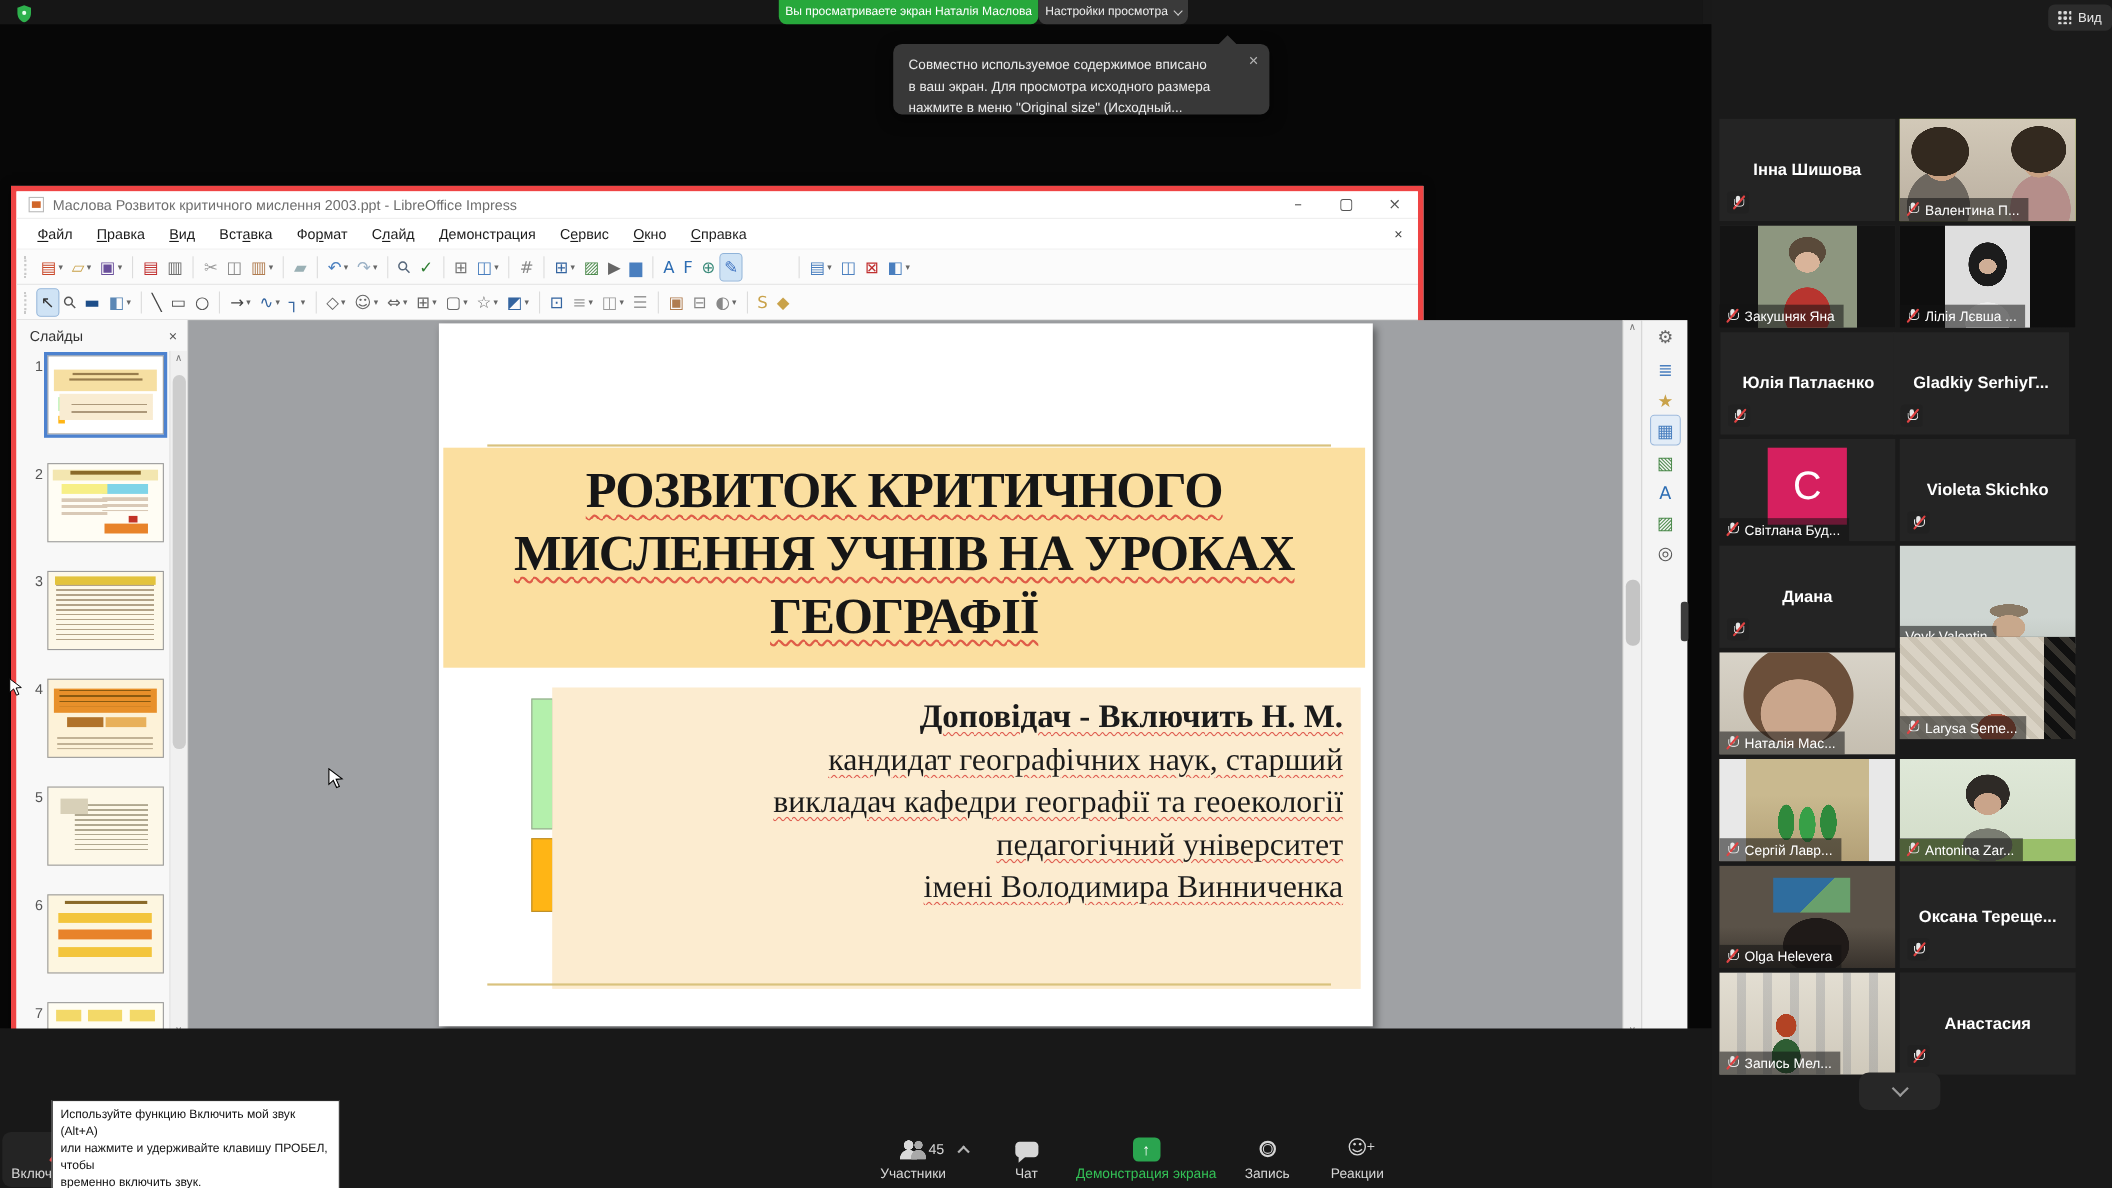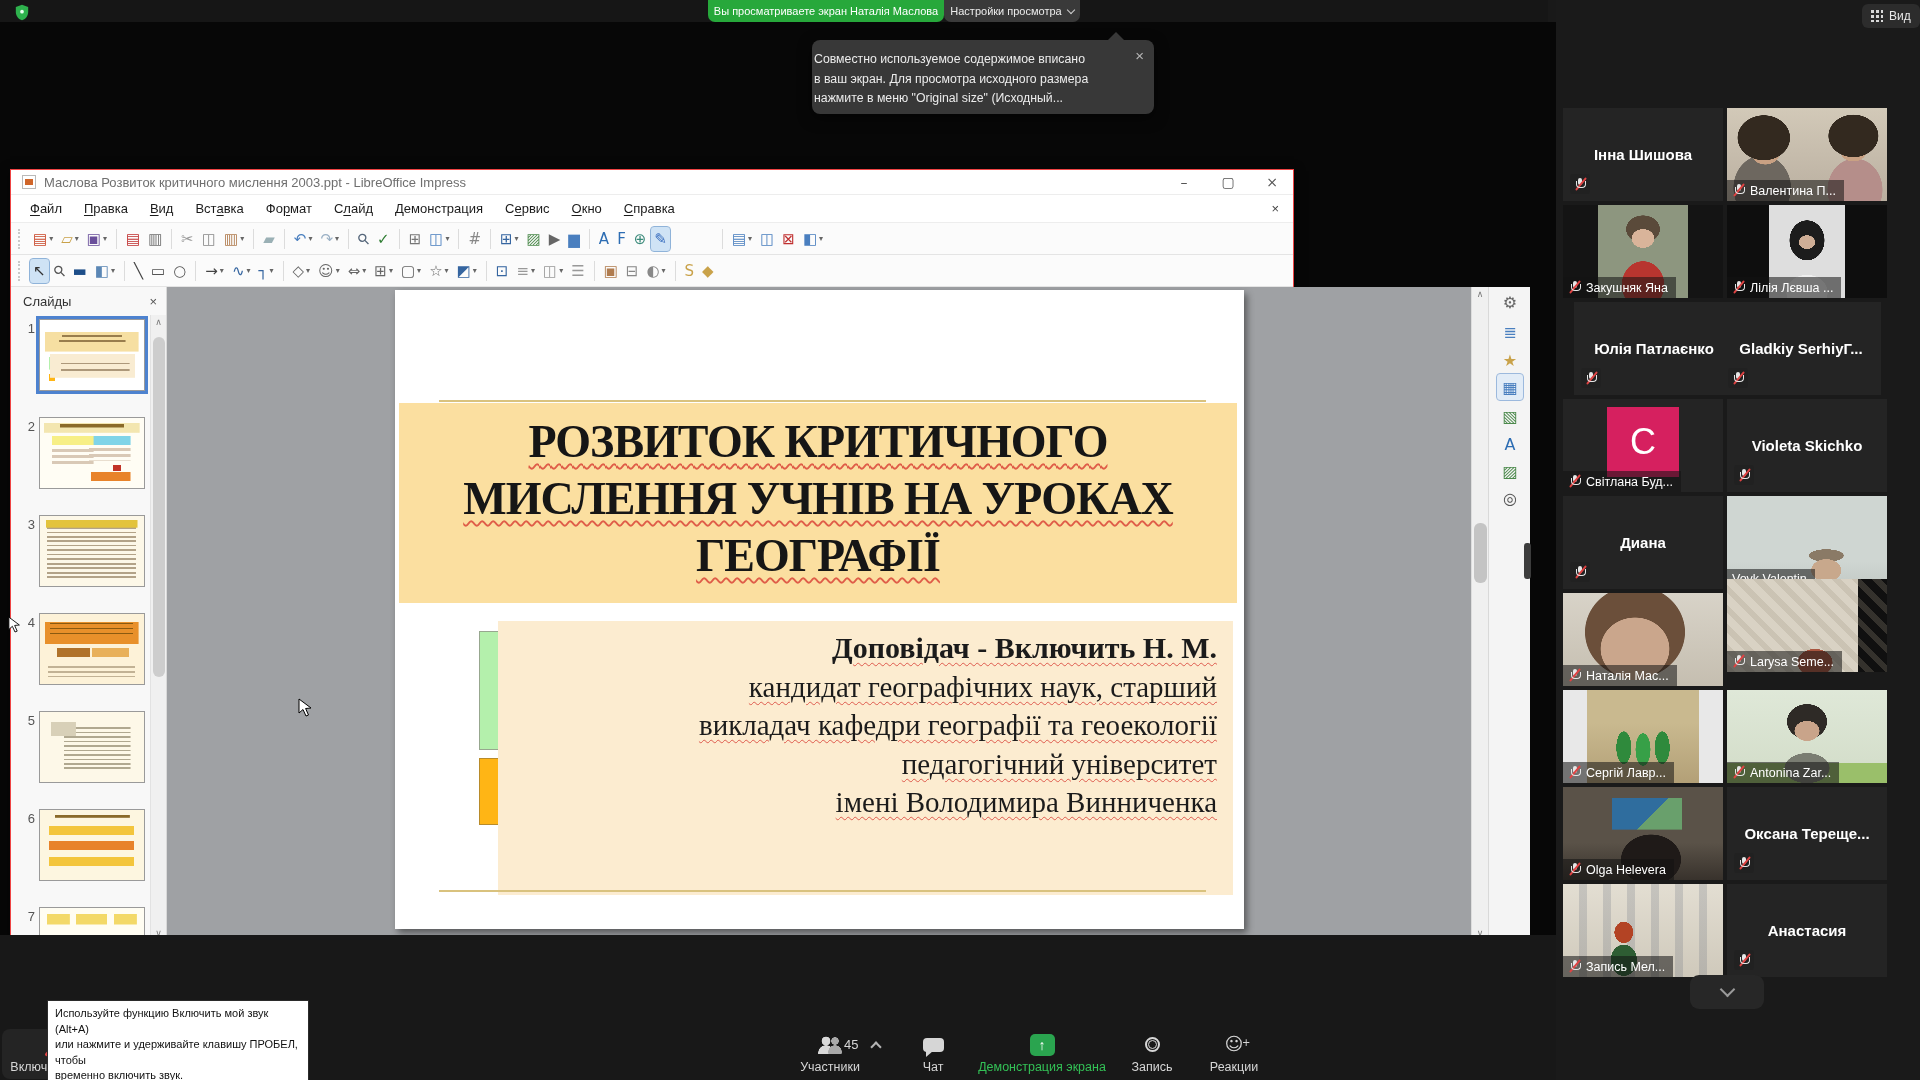--- a/index.html
+++ b/index.html
@@ -16,33 +16,33 @@
     color:#ececec;font-size:11px;display:flex;align-items:center;justify-content:center;gap:6px;
     border-radius:0 0 7px 7px;white-space:nowrap;}
   .chev-sm{width:6px;height:6px;border-right:1.5px solid #cfcfcf;border-bottom:1.5px solid #cfcfcf;
     transform:rotate(45deg);margin-top:-3px;}
   #view-btn{position:absolute;left:1862px;top:4px;height:24px;padding:0 9px;background:#2c2c2c;
     border-radius:6px;color:#e8e8e8;font-size:12px;display:flex;align-items:center;gap:6px;}
   .grid-icon{width:12px;height:12px;background-image:radial-gradient(circle,#d9d9d9 1.6px,transparent 1.9px);
     background-size:5px 5px;background-position:-1px -1px;}
 
   
-  #notif{position:absolute;left:812px;top:40px;width:342px;height:74px;background:rgba(58,58,58,.97);
-    border-radius:8px;z-index:31;color:#ececec;font-size:12.3px;line-height:19.5px;padding:10px 30px 10px 2px;
+  #notif{position:absolute;left:812px;top:40px;width:342px;height:64px;background:rgba(58,58,58,.97);
+    border-radius:8px;z-index:31;color:#ececec;font-size:12.3px;line-height:19.5px;padding:10px 30px 10px 14px;
     box-shadow:0 4px 14px rgba(0,0,0,.5);}
   #notif::before{content:"";position:absolute;left:296px;top:-8px;width:0;height:0;
     border-left:8px solid transparent;border-right:8px solid transparent;border-bottom:8px solid rgba(58,58,58,.97);}
   #notif-close{position:absolute;right:10px;top:6px;color:#b5b5b5;font-size:15px;}
 
   
   #desktop{position:absolute;left:0;top:22px;width:1556px;height:913px;background:#070707;z-index:1;}
 
   
   #lo-window{position:absolute;left:10px;top:147px;width:1284px;height:788px;background:#fff;
-    border:1px solid #ef4444;box-shadow:0 2px 10px rgba(0,0,0,.55);z-index:2;}
+    border:5px solid #ef4444;box-shadow:0 2px 10px rgba(0,0,0,.55);z-index:2;}
   #lo-titlebar{position:absolute;left:0;top:0;width:100%;height:25px;background:#fff;
     border-bottom:1px solid #ededed;display:flex;align-items:center;}
   #lo-appicon{width:14px;height:14px;margin:0 8px 0 11px;background:#fff;border:1px solid #b9b9b9;position:relative;}
   #lo-appicon::after{content:"";position:absolute;left:2px;top:3px;width:8px;height:6px;background:#d0662a;}
   #lo-title{font-size:13px;color:#6f6f6f;white-space:nowrap;}
   .win-btn{position:absolute;top:0;width:34px;height:24px;text-align:center;line-height:24px;
     font-size:14px;color:#555;font-family:"DejaVu Sans",sans-serif;}
   #lo-menubar{position:absolute;left:0;top:25px;width:100%;height:28px;background:#fff;
     border-bottom:1px solid #ededed;display:flex;align-items:center;padding-left:8px;}
   .menu-item{font-size:13px;color:#1b1b1b;padding:0 11px;line-height:28px;white-space:nowrap;}
@@ -662,21 +662,21 @@
       </div>
       <div class="tile" style="left: 171px; top: 205px;">
         <div class="scene sc-woman-bw"></div>
         <div class="tile-label">
           <span class="mic">
             <i class="mic-slash"></i>
           </span>
           <span class="lbl-name">Лілія Лєвша ...</span>
         </div>
       </div>
-      <div class="tile" style="left: 18px; top: 302px;">
+      <div class="tile" style="left: 8px; top: 302px;">
         <div class="tile-center-name">Юлія Патлаєнко</div>
         <div class="mic-box">
           <span class="mic">
             <i class="mic-slash"></i>
           </span>
         </div>
       </div>
       <div class="tile" style="left: 165px; top: 302px;">
         <div class="tile-center-name">Gladkiy SerhiyГ...</div>
         <div class="mic-box">

